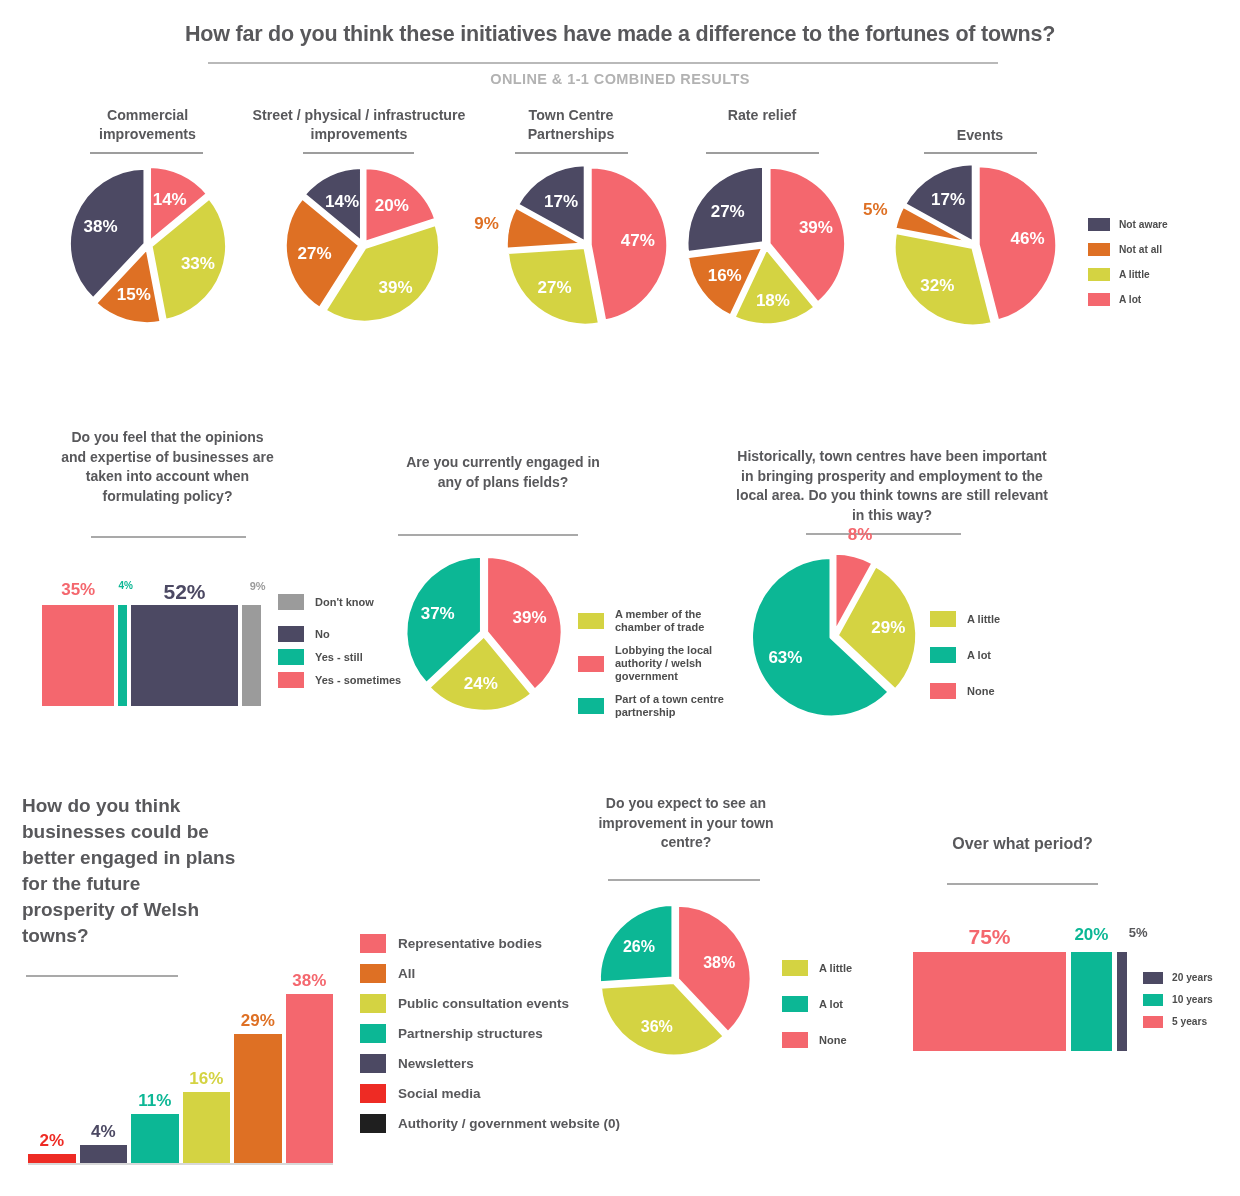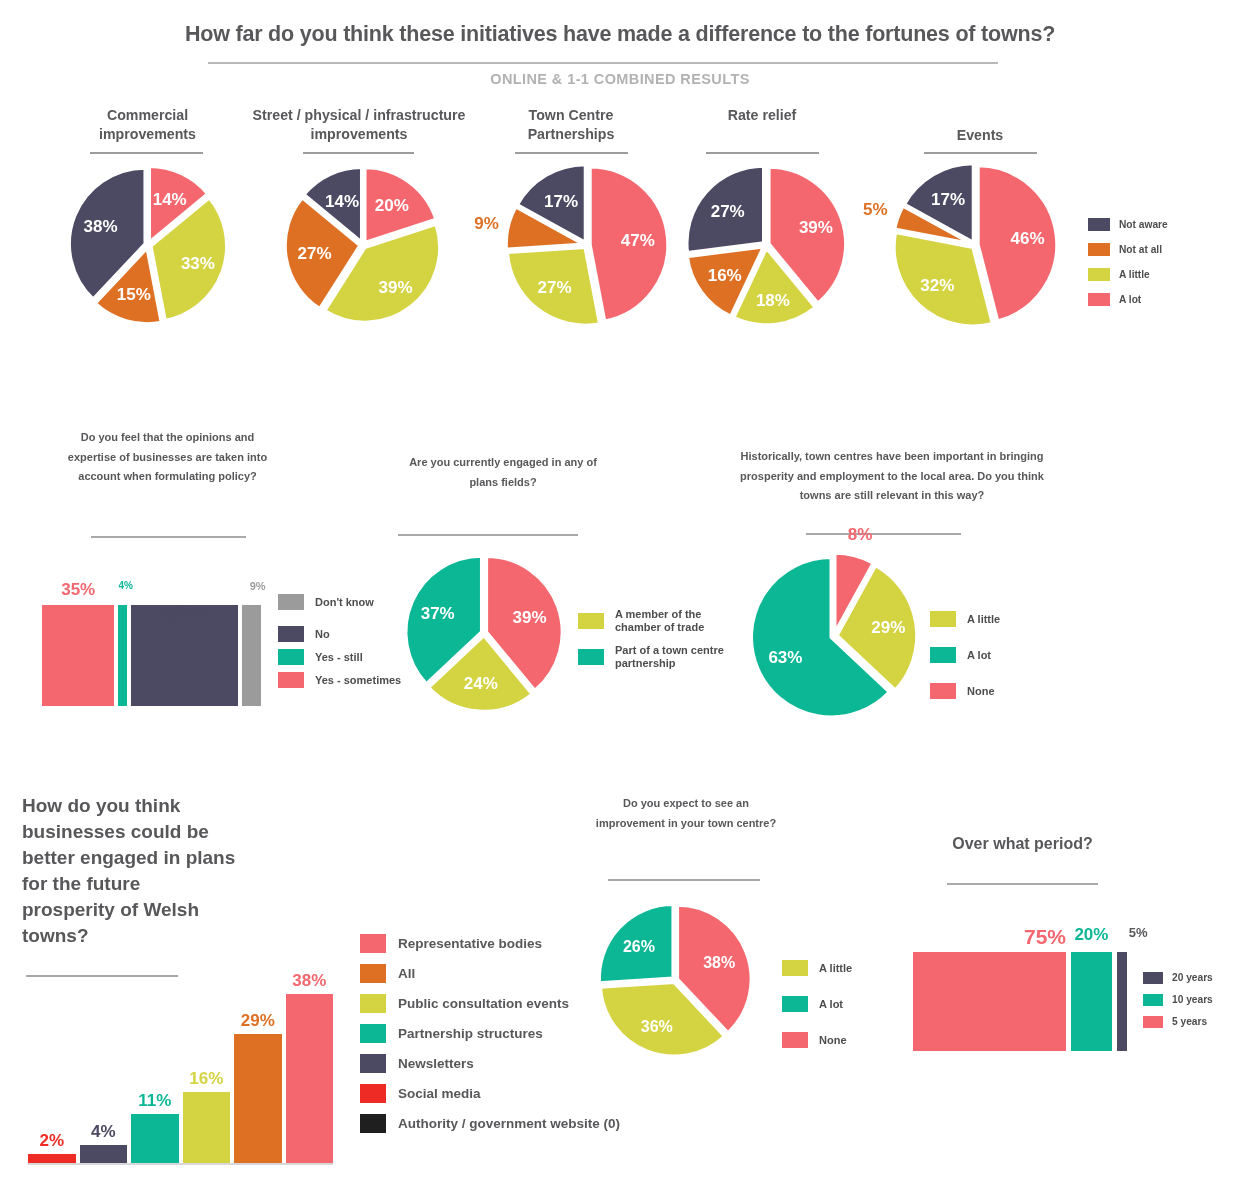--- a/index.html
+++ b/index.html
@@ -16,21 +16,21 @@
   #title-rule{left:208px;top:62px;width:790px;height:2px;background:#b9b9b9;}
   #subtitle{
     left:0;top:71px;width:1240px;text-align:center;
     font-size:14.5px;font-weight:bold;color:#b2b2b2;letter-spacing:.4px;
   }
   .col-head{
     text-align:center;font-size:14.2px;font-weight:bold;color:#58585b;line-height:19px;
   }
   .head-rule{height:2px;background:#9d9d9d;position:absolute;}
   
-  .q-title{font-size:11px;font-weight:bold;color:#58585b;line-height:19.5px;text-align:center;}
+  .q-title{font-size:14px;font-weight:bold;color:#58585b;line-height:19.5px;text-align:center;}
   .q-rule{height:1.5px;background:#a9a9a9;position:absolute;}
   
   .legend{position:absolute;}
   .legend-row{display:flex;align-items:center;margin-bottom:6px;}
   .swatch{width:22px;height:13px;flex:0 0 auto;margin-right:9px;}
   .legend-label{font-size:10.2px;font-weight:bold;color:#4d4d4d;line-height:12px;}
   .legend-lg .swatch{width:26px;height:19px;margin-right:12px;}
   .legend-lg .legend-label{font-size:13.5px;font-weight:bold;color:#58585b;}
   .legend-md .swatch{width:26px;height:16px;margin-right:11px;}
   .legend-md .legend-label{font-size:11px;line-height:13px;}
@@ -152,21 +152,21 @@
 
 <div class="abs" id="policy-stack" style="left:42px;top:605px;width:219px;height:101px;">
     <div class="abs" style="left: 0px; top: 0px; width: 72.45px; height: 100%; background: rgb(244, 103, 110);"></div>
     <div class="abs" style="left: 76.45px; top: 0px; width: 8.28px; height: 100%; background: rgb(12, 183, 149);"></div>
     <div class="abs" style="left: 88.73px; top: 0px; width: 107.64px; height: 100%; background: rgb(76, 73, 99);"></div>
     <div class="abs" style="left: 200.37px; top: 0px; width: 18.63px; height: 100%; background: rgb(155, 155, 155);"></div>
   </div>
 <div class="abs" id="policy-stack-labels" style="left:42px;top:580px;width:230px;height:20px;">
     <div class="abs" style="left: 0px; top: 0px; width: 72.45px; text-align: center; font-size: 17px; font-weight: bold; color: rgb(244, 103, 110); white-space: nowrap;">35%</div>
     <div class="abs" style="left: 76.45px; top: 0px; width: 8.28px; text-align: center; font-size: 10px; font-weight: bold; color: rgb(12, 183, 149); white-space: nowrap;">4%</div>
-    <div class="abs" style="left: 88.73px; top: 0px; width: 107.64px; text-align: center; font-size: 21px; font-weight: bold; color: rgb(76, 73, 99); white-space: nowrap; margin-top: 20px;">52%</div>
+    <div class="abs" style="left: 88.73px; top: 0px; width: 107.64px; text-align: center; font-size: 21px; font-weight: bold; color: rgb(76, 73, 99); white-space: nowrap;">52%</div>
     <div class="abs" style="left: 200.37px; top: 0px; width: 18.63px; text-align: center; font-size: 11px; font-weight: bold; color: rgb(155, 155, 155); white-space: nowrap; transform: translateX(6px);">9%</div>
   </div>
 
 <div class="legend legend-md" style="left:278px;top:594px;">
   <div class="legend-row">
     <span class="swatch" style="background:#9b9b9b"></span>
     <span class="legend-label">Don't know</span>
   </div>
   <div class="legend-row" style="margin-top:16px">
     <span class="swatch" style="background:#4c4963"></span>
@@ -193,20 +193,24 @@
       <text x="123.6" y="67.5" text-anchor="middle" font-size="17" font-weight="bold" font-family="&quot;Liberation Sans&quot;, sans-serif" fill="#ffffff" class="slice-label">39%</text>
       <text x="74.8" y="134.4" text-anchor="middle" font-size="17" font-weight="bold" font-family="&quot;Liberation Sans&quot;, sans-serif" fill="#ffffff" class="slice-label">24%</text>
       <text x="31.7" y="63.9" text-anchor="middle" font-size="17" font-weight="bold" font-family="&quot;Liberation Sans&quot;, sans-serif" fill="#ffffff" class="slice-label">37%</text>
     </svg>
 </div>
 
 <div class="legend legend-md" style="left:578px;top:608px;">
   <div class="legend-row">
     <span class="swatch" style="background:#d4d342"></span>
     <span class="legend-label" style="max-width:132px">A member of the chamber of trade</span>
+  </div>
+  <div class="legend-row" style="margin-top:10px">
+    <span class="swatch" style="background:#f4676e"></span>
+    <span class="legend-label" style="max-width:138px">Lobbying the local authority / welsh government</span>
   </div>
   <div class="legend-row" style="margin-top:10px">
     <span class="swatch" style="background:#0cb795"></span>
     <span class="legend-label" style="max-width:132px">Part of a town centre partnership</span>
   </div>
 </div>
 
 <div class="abs q-title" style="left:732px;top:447px;width:320px;">Historically, town centres have been important in bringing prosperity and employment to the local area. Do you think towns are still relevant in this way?</div>
 <div class="q-rule" style="left:806px;top:533px;width:155px;"></div>
 
@@ -317,21 +321,21 @@
 
 <div class="abs q-title" style="left:900px;top:834px;width:245px;font-size:16px;">Over what period?</div>
 <div class="q-rule" style="left:947px;top:883px;width:151px;"></div>
 
 <div class="abs" id="period-stack" style="left:913px;top:952px;width:214px;height:99px;">
     <div class="abs" style="left: 0px; top: 0px; width: 153px; height: 100%; background: rgb(244, 103, 110);"></div>
     <div class="abs" style="left: 158px; top: 0px; width: 40.8px; height: 100%; background: rgb(12, 183, 149);"></div>
     <div class="abs" style="left: 203.8px; top: 0px; width: 10.2px; height: 100%; background: rgb(76, 73, 99);"></div>
   </div>
 <div class="abs" id="period-stack-labels" style="left:913px;top:925px;width:225px;height:22px;">
-    <div class="abs" style="left: 0px; top: 0px; width: 153px; text-align: right; font-size: 21px; font-weight: bold; color: rgb(244, 103, 110); white-space: nowrap;">75%</div>
+    <div class="abs" style="left: 0px; top: 0px; width: 153px; text-align: center; font-size: 21px; font-weight: bold; color: rgb(244, 103, 110); white-space: nowrap;">75%</div>
     <div class="abs" style="left: 158px; top: 0px; width: 40.8px; text-align: center; font-size: 17px; font-weight: bold; color: rgb(12, 183, 149); white-space: nowrap;">20%</div>
     <div class="abs" style="left: 203.8px; top: 0px; width: 10.2px; text-align: center; font-size: 13px; font-weight: bold; color: rgb(88, 88, 91); white-space: nowrap; transform: translateX(12px);">5%</div>
   </div>
 
 <div class="legend" style="left:1143px;top:972px;">
   <div class="legend-row">
     <span class="swatch" style="width:20px;height:12px;background:#4c4963"></span>
     <span class="legend-label">20 years</span>
   </div>
   <div class="legend-row" style="margin-top:10px">

